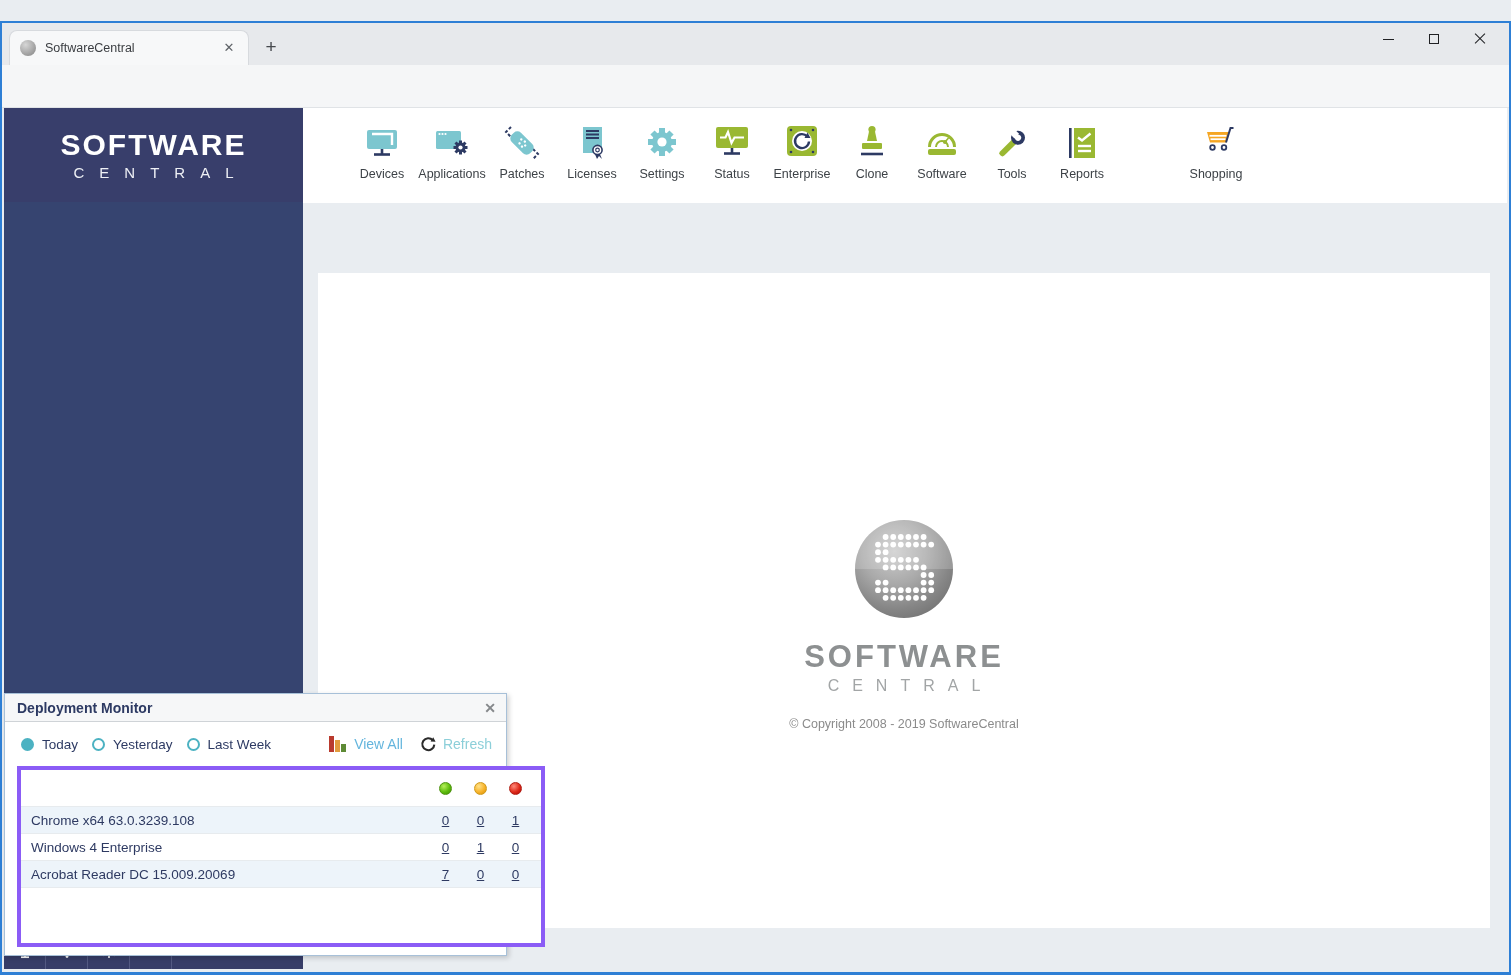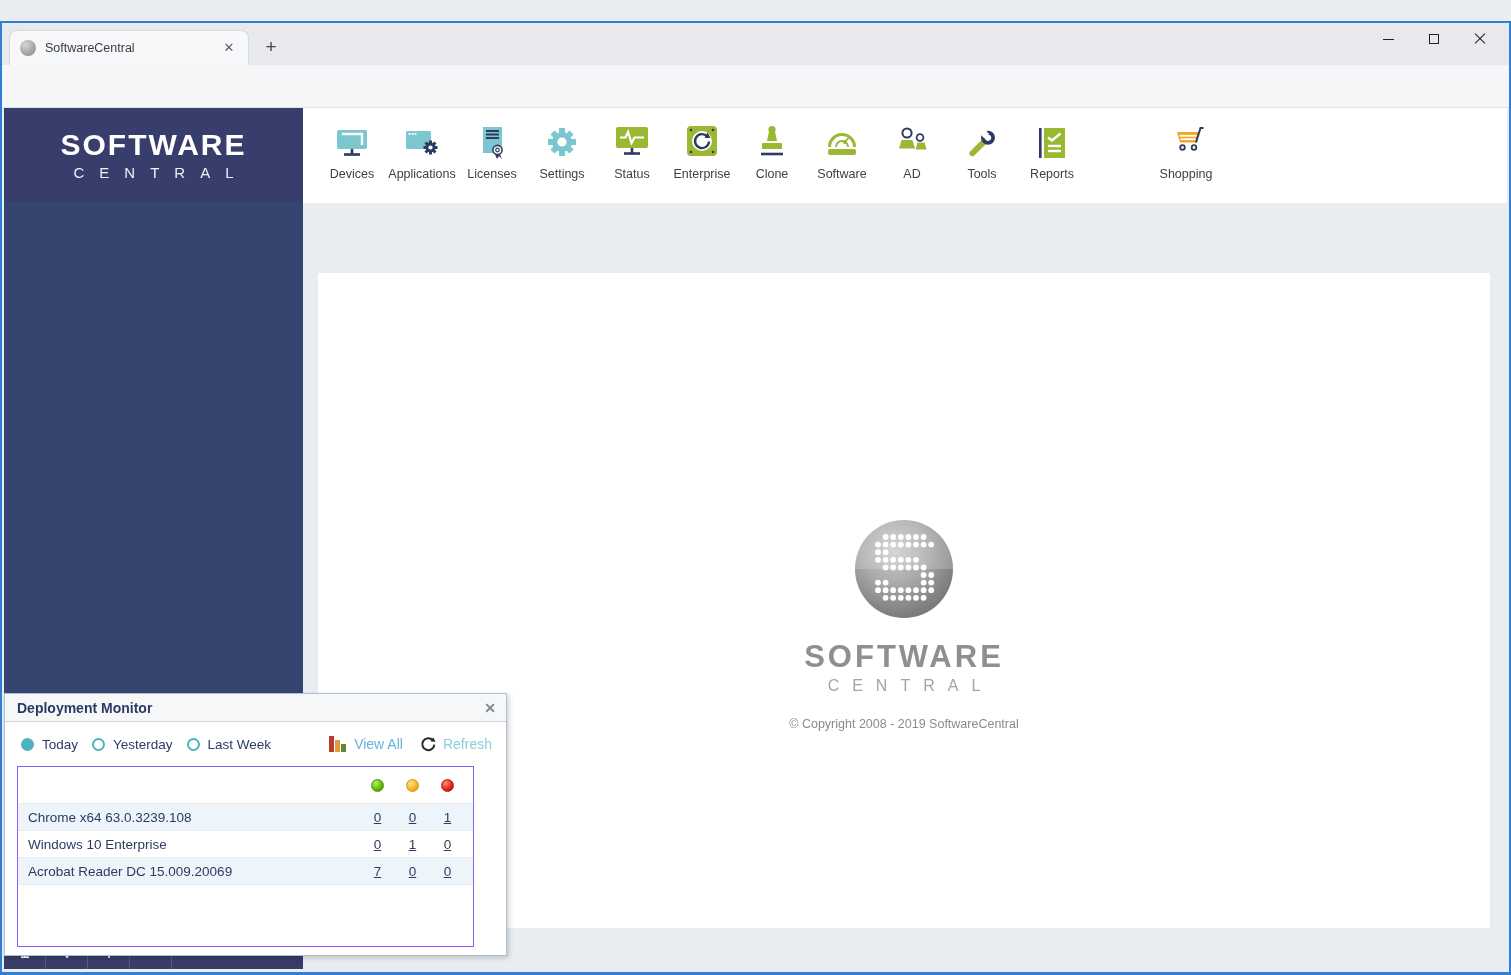--- a/index.html
+++ b/index.html
@@ -48,21 +48,21 @@
   .app { position:absolute; left:2px; right:2px; top:85px; bottom:3px; background:#fca5a5; }
   .sidebar { position:absolute; left:0; top:0; width:299px; bottom:0; background:#364470; }
   .side-logo { height:94px; background:#383e6b; display:flex; flex-direction:column; justify-content:center; align-items:center; }
   .side-logo .l1 { color:#fff; font-weight:800; font-size:30px; letter-spacing:2px; line-height:1.05; }
   .side-logo .l2 { color:#eef0f5; font-size:15px; letter-spacing:15px; margin-left:15px; margin-top:3px; }
   .side-iconbar { position:absolute; left:0; bottom:0; width:100%; height:39px; background:#373d68; display:flex; }
   .side-cell { width:42px; height:39px; border-right:1px solid #545a83; display:flex; align-items:center; justify-content:center; }
   .side-cell.qm { color:#fff; font-size:19px; }
 
   .main { position:absolute; left:299px; right:0; top:0; bottom:0; background:#e9edf1; }
-  .topnav { position:absolute; left:0; right:0; top:0; height:95px; background:#fff; display:flex; padding-left:14px; }
+  .topnav { position:absolute; left:0; right:0; top:0; height:95px; background:#fff; display:flex; padding-left:44px; }
   .nav-item { width:70px; display:flex; flex-direction:column; align-items:center; justify-content:flex-start; padding-top:13px; cursor:pointer; }
   .nav-item.shopping { margin-left:64px; }
   .nav-icon { height:44px; display:flex; align-items:center; justify-content:center; }
   .nav-label { font-size:12.5px; color:#3d4247; margin-top:2px; }
 
   .content-card { position:absolute; left:15px; right:17px; top:165px; bottom:41px; background:#fff;
                   display:flex; flex-direction:column; align-items:center; }
   .sphere-wrap { margin-top:246px; }
   .wordmark .l1 { color:#8d9091; font-weight:800; font-size:31px; letter-spacing:3px; text-align:center; margin-top:16px;}
   .wordmark .l2 { color:#a2a5a6; font-size:16px; letter-spacing:13px; margin-left:13px; text-align:center; margin-top:2px;}
@@ -80,21 +80,21 @@
   .dm-radio { width:13px; height:13px; border-radius:50%; border:2px solid #4cb2c2; background:#fff; margin-right:8px; flex:0 0 13px;}
   .dm-radio.selected { background:#4cb2c2; }
   .dm-radio-label { font-size:13.5px; color:#2d3a63; }
   .dm-viewall { display:flex; align-items:flex-end; margin-left:44px; cursor:pointer;}
   .bars { display:flex; align-items:flex-end; margin-right:7px; }
   .bars i { display:block; width:5px; margin-right:1px; }
   .bars .b1 { height:16px; background:#b93a2e; } .bars .b2 { height:12px; background:#e29b3d; } .bars .b3 { height:8px; background:#5d8a35; }
   .dm-viewall span { font-size:14px; color:#64b5dd; }
   .dm-refresh { margin-left:auto; display:flex; align-items:center; cursor:pointer;}
   .dm-refresh span { font-size:14px; color:#8ccfd9; margin-left:6px; }
-  .dm-table { position:absolute; left:12px; top:72px; width:457px; height:181px; border:1px solid #8b5cf6; background:#fff; font-size:13.5px; }
+  .dm-table { position:absolute; left:12px; top:72px; width:528px; height:181px; border:4px solid #8b5cf6; background:#fff; font-size:13.5px; }
   .dm-row { display:grid; grid-template-columns:1fr 35px 35px 35px; align-items:center; padding:0 8px 0 10px; }
   .dm-head { height:37px; border-bottom:1px solid #e7ebee; }
   .orb { width:13px; height:13px; border-radius:50%; justify-self:center; }
   .orb.g { background:radial-gradient(circle at 35% 30%, #b6f05a, #5ebc0e 55%, #3a8a00); border:1px solid #4f9410;}
   .orb.y { background:radial-gradient(circle at 35% 30%, #ffe28a, #f7b32b 55%, #d98d00); border:1px solid #cf9a1c;}
   .orb.r { background:radial-gradient(circle at 35% 30%, #ff8a7a, #de2a1a 55%, #a80000); border:1px solid #b22015;}
   .dm-datarow { height:27px; border-bottom:1px solid #e7ebee; }
   .dm-datarow.alt { background:#edf4fa; }
   .dm-name { color:#2e3a62; }
   .dm-count { color:#2e3a62; text-decoration:underline; justify-self:center; cursor:pointer; }
@@ -221,20 +221,37 @@
                     <line x1="-5" y1="5" x2="5" y2="-5"></line>
                   </g>
                   <circle r="5" fill="#2d3a63"></circle>
                   <circle r="2.1" fill="#fff"></circle>
                 </g>
               </svg>
           </span>
           <span class="nav-label">Applications</span>
         </div>
 
+        <div class="nav-item">
+          <span class="nav-icon">
+            <svg width="40" height="40" viewBox="0 0 40 40">
+                <polyline points="9,4 4,9 9,14" fill="none" stroke="#2d3a63" stroke-width="2" stroke-dasharray="3 2"></polyline>
+                <polyline points="31,26 36,31 31,36" fill="none" stroke="#2d3a63" stroke-width="2" stroke-dasharray="3 2"></polyline>
+                <g transform="rotate(45 20 20)">
+                  <rect x="7" y="13.5" width="26" height="13" rx="5" fill="#7cc6cf"></rect>
+                  <circle cx="17" cy="18" r="1.2" fill="#fff"></circle>
+                  <circle cx="21" cy="17" r="1.2" fill="#fff"></circle>
+                  <circle cx="24" cy="19.5" r="1.2" fill="#fff"></circle>
+                  <circle cx="18.5" cy="22" r="1.2" fill="#fff"></circle>
+                  <circle cx="22.5" cy="22.5" r="1.2" fill="#fff"></circle>
+                </g>
+              </svg>
+          </span>
+          <span class="nav-label">Patches</span>
+        </div>
 
         <div class="nav-item">
           <span class="nav-icon">
             <svg width="40" height="40" viewBox="0 0 40 40">
                 <rect x="11" y="4" width="19" height="26" fill="#7cc6cf"></rect>
                 <line x1="14" y1="8" x2="27" y2="8" stroke="#2d3a63" stroke-width="2"></line>
                 <line x1="14" y1="11.5" x2="27" y2="11.5" stroke="#2d3a63" stroke-width="2"></line>
                 <line x1="14" y1="15" x2="27" y2="15" stroke="#2d3a63" stroke-width="2"></line>
                 <polygon points="22,29 25,36 27,33 30,36 27,29" fill="#2d3a63"></polygon>
                 <circle cx="25.5" cy="27" r="4.6" fill="#fff" stroke="#2d3a63" stroke-width="1.6"></circle>
@@ -311,31 +328,20 @@
                 <path d="M7.5 24 a12.5 12.5 0 0 1 25 0" fill="none" stroke="#9ab832" stroke-width="3"></path>
                 <path d="M14 24 a6 6 0 0 1 12 0" fill="none" stroke="#9ab832" stroke-width="2"></path>
                 <circle cx="23" cy="19" r="2.1" fill="#9ab832"></circle>
                 <line x1="23" y1="19" x2="26.5" y2="15" stroke="#9ab832" stroke-width="1.6"></line>
                 <rect x="6" y="26" width="28" height="6" rx="2" fill="#9ab832"></rect>
               </svg>
           </span>
           <span class="nav-label">Software</span>
         </div>
 
-        <div class="nav-item">
-          <span class="nav-icon">
-            <svg width="40" height="40" viewBox="0 0 40 40">
-                <circle cx="15" cy="10" r="4.6" fill="none" stroke="#2d3a63" stroke-width="2"></circle>
-                <polygon points="7,25.5 23,25.5 20.5,17 9.5,17" fill="#9ab832"></polygon>
-                <circle cx="28" cy="14.5" r="3.4" fill="none" stroke="#2d3a63" stroke-width="1.8"></circle>
-                <polygon points="23.5,26.5 34.5,26.5 32.5,19.5 25.5,19.5" fill="#9ab832"></polygon>
-              </svg>
-          </span>
-          <span class="nav-label">AD</span>
-        </div>
 
         <div class="nav-item">
           <span class="nav-icon">
             <svg width="40" height="40" viewBox="0 0 40 40">
                 <g transform="rotate(-45 20 20)">
                   <rect x="3" y="17.5" width="24" height="6" rx="3" fill="#9ab832"></rect>
                   <circle cx="28" cy="20.5" r="7" fill="#2d3a63"></circle>
                   <circle cx="28" cy="20.5" r="3.1" fill="#fff"></circle>
                   <rect x="25" y="11.5" width="6.5" height="7" fill="#fff"></rect>
                 </g>
@@ -486,21 +492,21 @@
           <span class="orb y"></span>
           <span class="orb r"></span>
         </div>
         <div class="dm-row dm-datarow alt">
           <span class="dm-name">Chrome x64 63.0.3239.108</span>
           <a class="dm-count">0</a>
           <a class="dm-count">0</a>
           <a class="dm-count">1</a>
         </div>
         <div class="dm-row dm-datarow">
-          <span class="dm-name">Windows 10 Enterprise</span>
+          <span class="dm-name">Windows 4 Enterprise</span>
           <a class="dm-count">0</a>
           <a class="dm-count">1</a>
           <a class="dm-count">0</a>
         </div>
         <div class="dm-row dm-datarow alt">
           <span class="dm-name">Acrobat Reader DC 15.009.20069</span>
           <a class="dm-count">7</a>
           <a class="dm-count">0</a>
           <a class="dm-count">0</a>
         </div>

